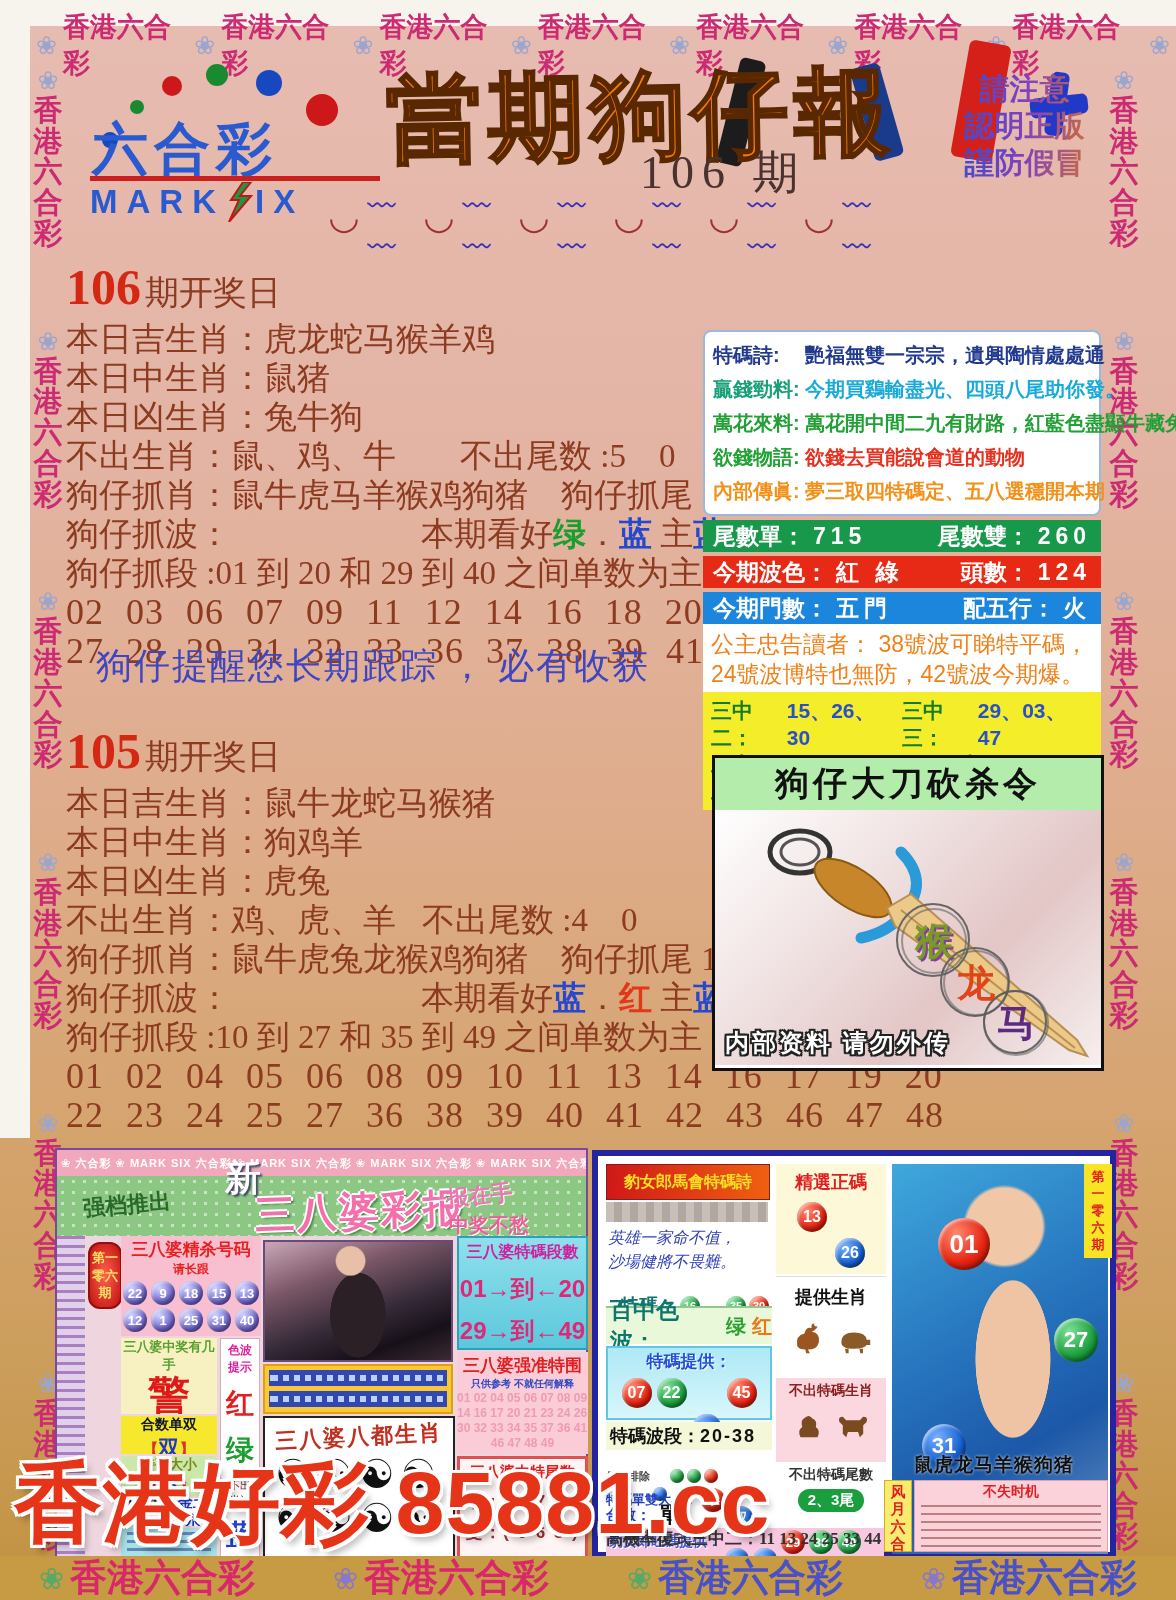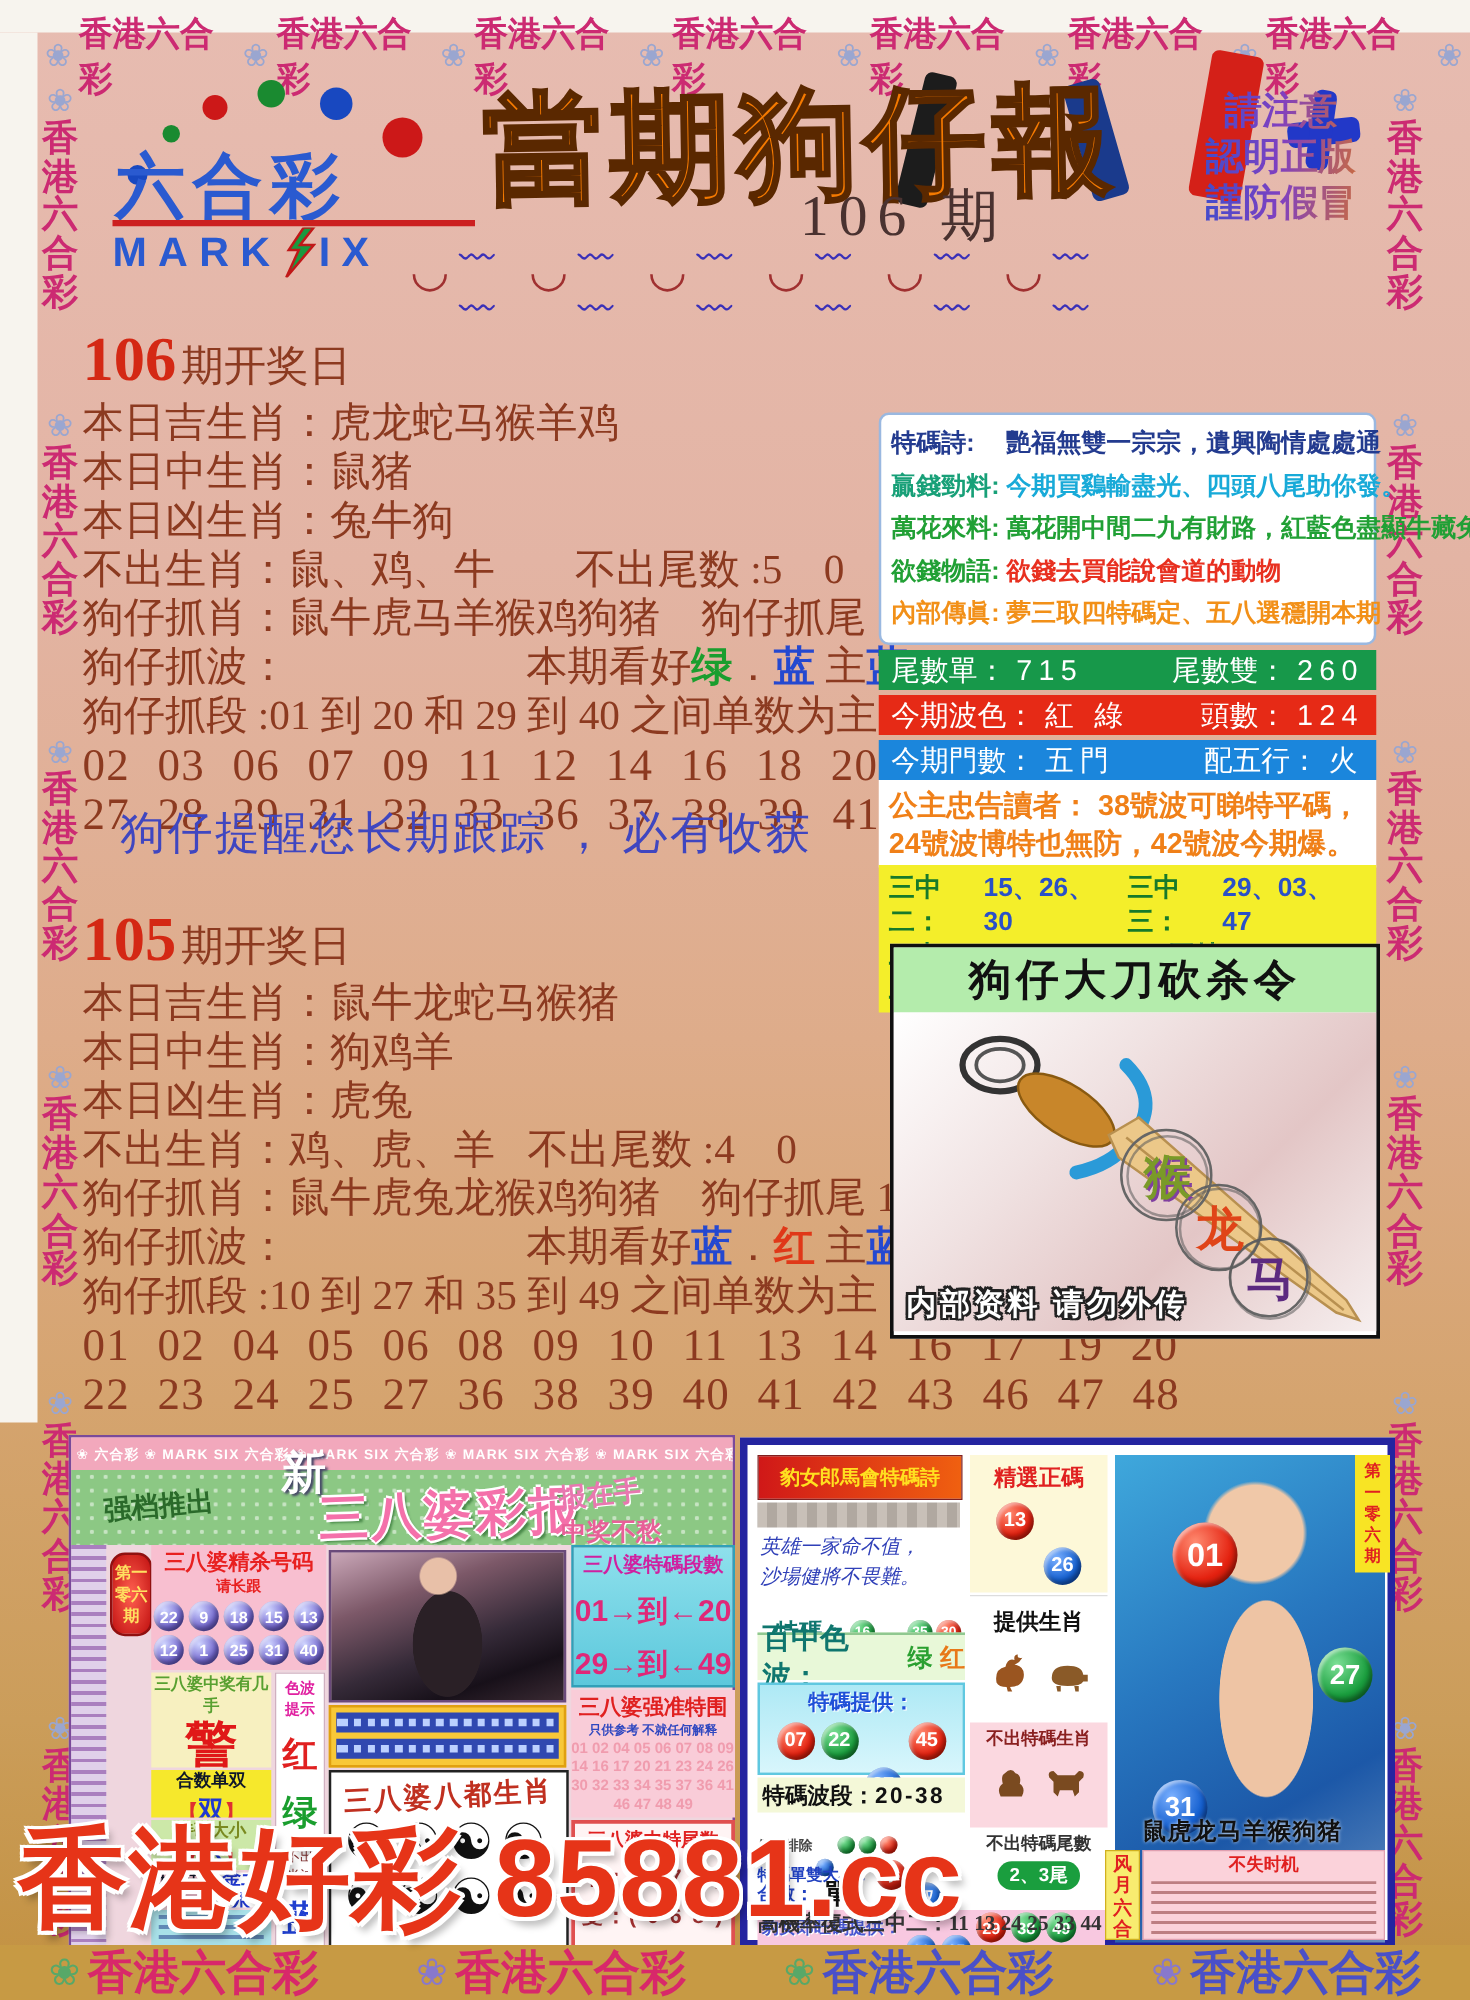--- a/index.html
+++ b/index.html
@@ -55,25 +55,25 @@
   
   .tips{position:absolute;left:703px;top:330px;width:398px;background:#fff;border:2px solid #9ab8e0;border-radius:8px;padding:6px 8px;box-sizing:border-box;}
   .tip{font-size:20px;font-weight:bold;line-height:34px;white-space:nowrap;}
   .tip .tl{display:inline-block;min-width:92px;}
   .t1 .tl,.t1 .tt{color:#233b8f}
   .t2 .tl{color:#18a078}.t2 .tt{color:#18aad8}
   .t3 .tl,.t3 .tt{color:#21a035}
   .t4 .tl{color:#21a035}.t4 .tt{color:#e83020}
   .t5 .tl,.t5 .tt{color:#f29018}
   .stats{position:absolute;left:703px;top:520px;width:398px;}
-  .bar{height:32px;margin-bottom:4px;display:flex;align-items:center;padding:0 10px;color:#fff;font-size:23px;font-weight:normal;justify-content:flex-end;}
+  .bar{height:32px;margin-bottom:4px;display:flex;align-items:center;padding:0 10px;color:#fff;font-size:23px;font-weight:bold;justify-content:flex-end;}
   .bar .grow{flex:1}
   .bar .v{letter-spacing:5px;margin-left:8px;}
   .bar1{background:#17984a}.bar2{background:#e62a16}.bar3{background:#1b86dc}
-  .advice{position:absolute;left:703px;top:624px;width:398px;background:#fff;padding:5px 8px;box-sizing:border-box;color:#f08018;font-size:23px;font-weight:bold;line-height:30px;}
+  .advice{position:absolute;left:703px;top:624px;width:398px;background:#fff;padding:5px 8px;box-sizing:border-box;color:#f08018;font-size:23px;font-weight:normal;line-height:30px;}
   .picks{position:absolute;left:703px;top:692px;width:398px;background:#f4ee2a;padding:5px 8px;box-sizing:border-box;}
   .prow{display:flex;font-size:21px;font-weight:bold;line-height:27px;}
   .prow .pl{color:#177a2a}.prow .pv{color:#2a50c8;margin-right:14px;}
   
   .swordbox{position:absolute;left:712px;top:755px;width:386px;height:310px;border:3px solid #101010;background:#fff;z-index:1;}
   .sw-head{height:52px;background:#b4ecac;display:flex;align-items:center;justify-content:center;font-size:34px;font-weight:900;color:#111;letter-spacing:4px;}
   .sw-body{position:relative;height:255px;background:linear-gradient(135deg,#ffffff,#f0e2e2 35%,#e3c6c6 65%,#f6efef);}
   .sw-ch{position:absolute;font-size:38px;font-weight:bold;width:62px;height:62px;border:2px solid rgba(90,90,90,.55);border-radius:50%;display:flex;align-items:center;justify-content:center;}
   .sw-foot{position:absolute;left:10px;bottom:6px;font-size:24px;font-weight:900;color:#fff;letter-spacing:3px;
     text-shadow:-2px 0 #222,2px 0 #222,0 -2px #222,0 2px #222,-2px -2px #222,2px 2px #222,-2px 2px #222,2px -2px #222;}

